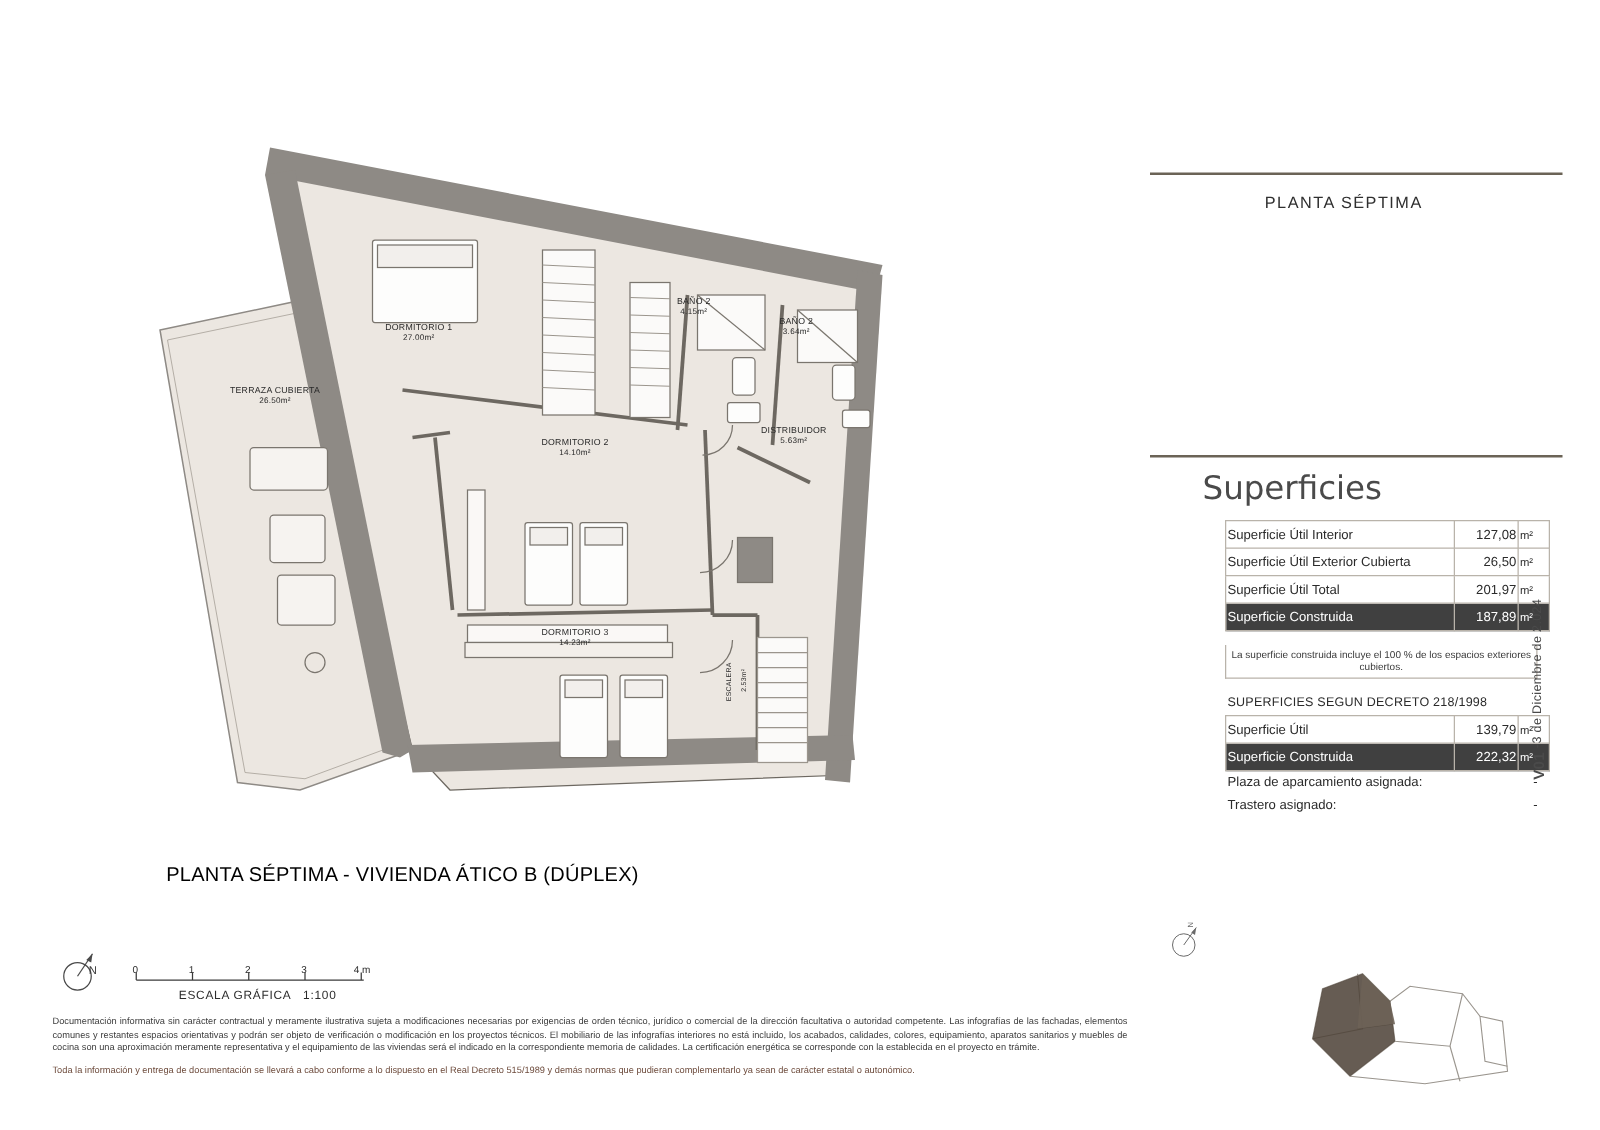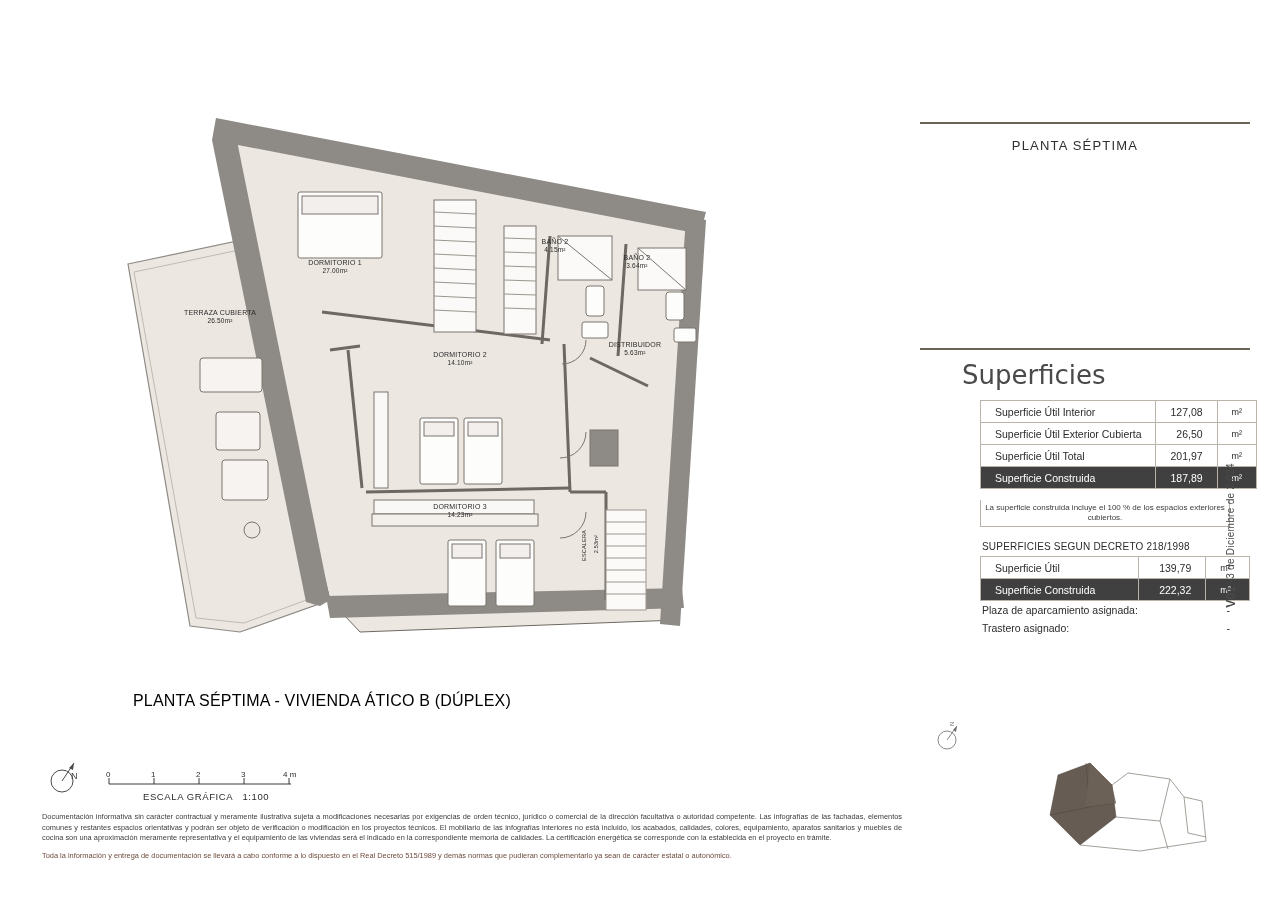--- a/index.html
+++ b/index.html
@@ -4,39 +4,39 @@
 <style>
   html,body{margin:0;padding:0;}
   body{
     width:1280px;height:904px;background:#ffffff;
     font-family:"Liberation Sans", sans-serif;
     color:#2b2b2b;position:relative;overflow:hidden;
   }
   .page{position:absolute;inset:0;}
 
   
-  .right-panel{position:absolute;left:920px;top:0;width:330px;height:648px;}
+  .right-panel{position:absolute;left:920px;top:16px;width:330px;height:648px;}
   .rule{position:absolute;background:#6b6356;height:2px;}
   #rule-top{left:0;top:122px;width:330px;}
   #rule-mid{left:0;top:348px;width:330px;}
   .planta-title{
     position:absolute;left:0;top:138px;width:310px;text-align:center;
     font-size:13px;letter-spacing:1.2px;color:#2f2f2f;
   }
   .superficies-title{
     position:absolute;left:42px;top:360px;font-size:26px;color:#4a4a4a;
     font-family:"DejaVu Sans", sans-serif;font-weight:400;
   }
 
   table.surf{
     position:absolute;border-collapse:collapse;font-size:10.5px;
     color:#2b2b2b;
   }
   table.surf td{
-    border:1px solid #b9b3aa;padding:3px 14px;height:15px;white-space:nowrap;
+    border:1px solid #b9b3aa;padding:3px 1px;height:15px;white-space:nowrap;
   }
   td.lbl{width:180px;}
   td.val{width:48px;text-align:right;padding-right:3px;}
   td.unit{width:22px;text-align:left;font-size:9px;padding-left:1px;}
   .hl td{background:#404040;color:#ffffff;border-color:#8c8073;}
   .hl td.val,.hl td.unit{color:#ffffff;}
 
   #tbl-main{left:60px;top:400px;}
   #tbl-decreto{left:60px;top:556px;}
 

